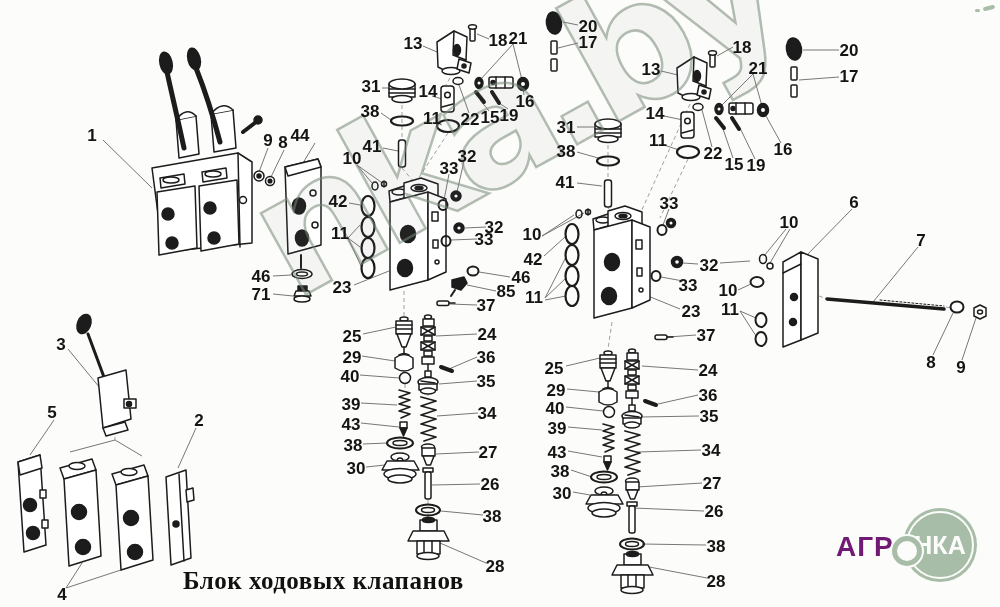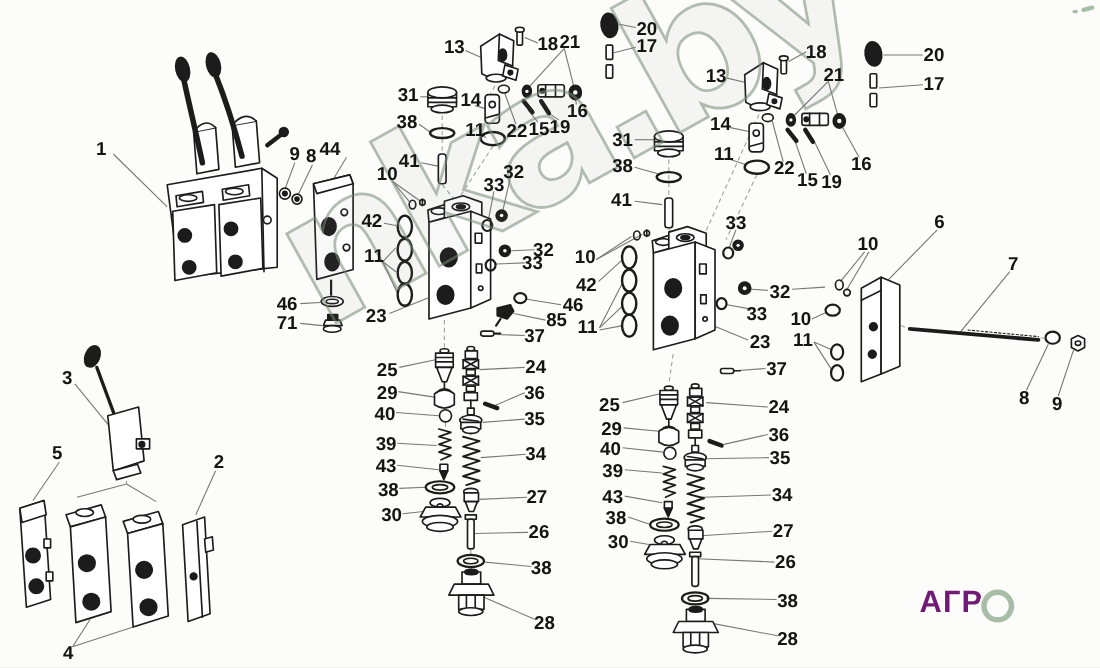--- a/index.html
+++ b/index.html
@@ -513,22 +513,27 @@
       <span class="lbl" style="left: 712px; top: 483px;">27</span>
       <span class="lbl" style="left: 714px; top: 511px;">26</span>
       <span class="lbl" style="left: 716px; top: 546px;">38</span>
       <span class="lbl" style="left: 716px; top: 581px;">28</span>
       <span class="lbl" style="left: 61px; top: 344px;">3</span>
       <span class="lbl" style="left: 52px; top: 412px;">5</span>
       <span class="lbl" style="left: 199px; top: 420px;">2</span>
       <span class="lbl" style="left: 62px; top: 594px;">4</span>
     </div>
 
+<div id="caption">Блок ходовых клапанов</div>
 
 <div id="logo">
   <span class="agr">АГР</span>
   <span class="o-ring"></span>
+  <div class="big-circle">
+    <div class="inner"></div>
+    <div class="nka">НКА</div>
+  </div>
 </div>
 
 <div class="corner-mark" id="cm1"></div>
 <div class="corner-mark" id="cm2"></div>
 
 </div>
 
 </body></html>

